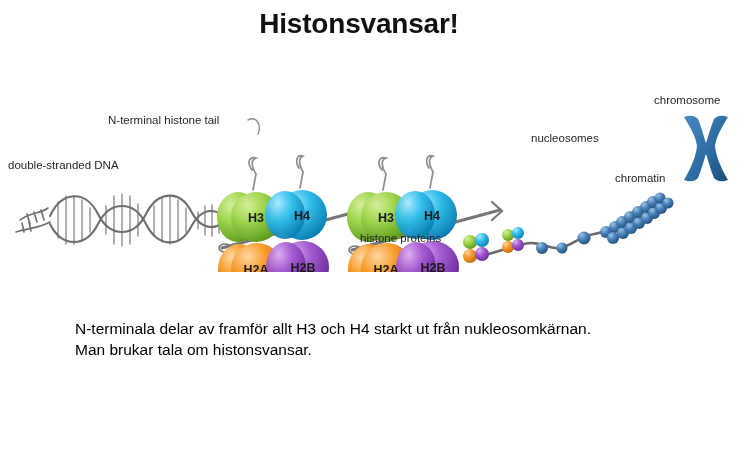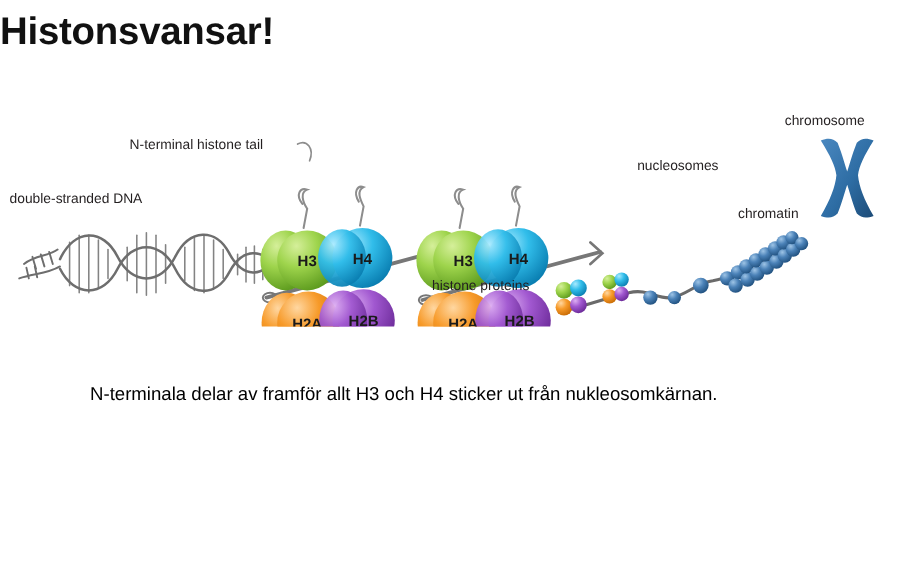--- a/index.html
+++ b/index.html
@@ -15,21 +15,22 @@
     font-family: "Liberation Sans", sans-serif;
     color: #000000;
   }
 
   
   #slide-title {
     position: absolute;
     left: 0;
     top: 8px;
     width: 718px;
-    font-size: 32px;
+    text-align: center;
+    font-size: 28px;
     font-weight: bold;
     letter-spacing: -0.2px;
     color: #111111;
   }
 
   
   #figure {
     position: absolute;
     left: 0;
     top: 72px;
@@ -257,16 +258,17 @@
     <text class="fig-label fig-label-lg" x="531" y="70">nucleosomes</text>
     <text class="fig-label fig-label-lg" x="615" y="110">chromatin</text>
     <text class="fig-label fig-label-lg" x="654" y="32">chromosome</text>
 
     <path d="M248 48 C256 44 262 52 258 62" stroke="#8d8d8d" stroke-width="1.4" fill="none" stroke-linecap="round"></path>
   </svg>
 </div>
 
 <div id="body-text">
   <p class="para">
-    <span class="line">N-terminala delar av framför allt H3 och H4 sticker ut från nukleosomkärnan.</span>
+    <span class="line">N-terminala delar av framför allt H3 och H4 starkt ut från nukleosomkärnan.</span>
+    <span class="line">Man brukar tala om histonsvansar.</span>
   </p>
   <div class="gap"></div>
 </div>
 
 </body></html>

